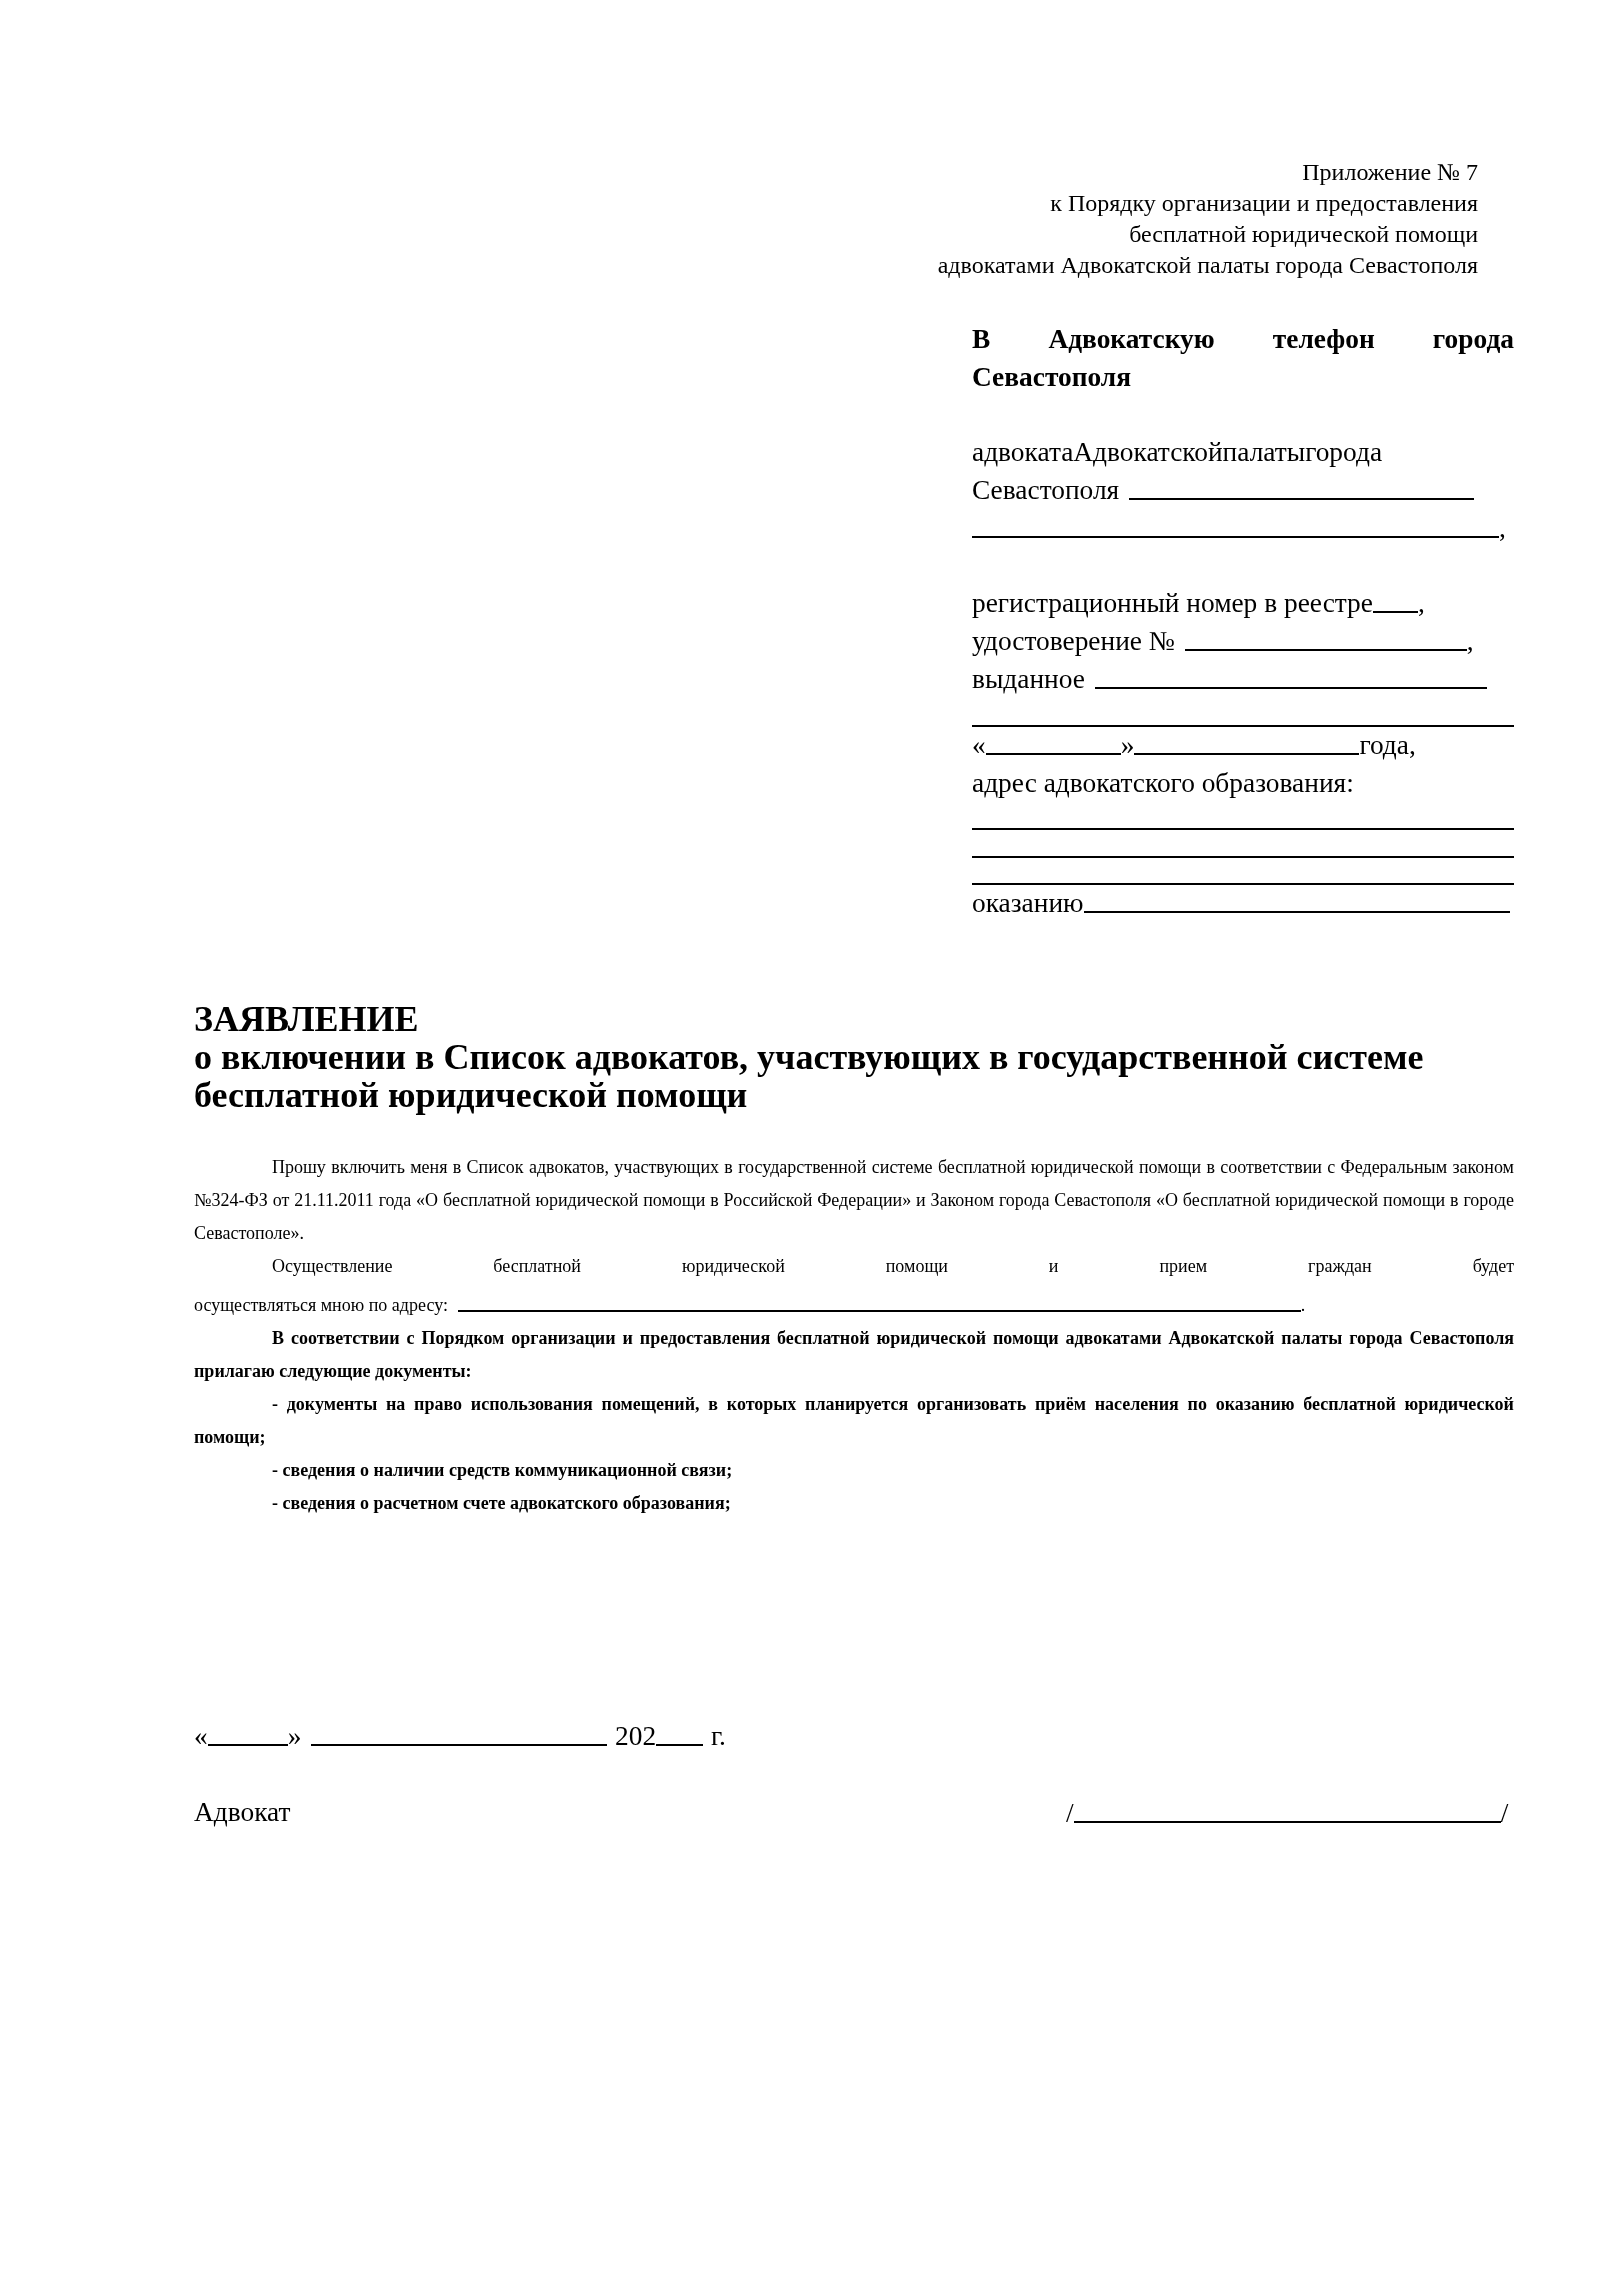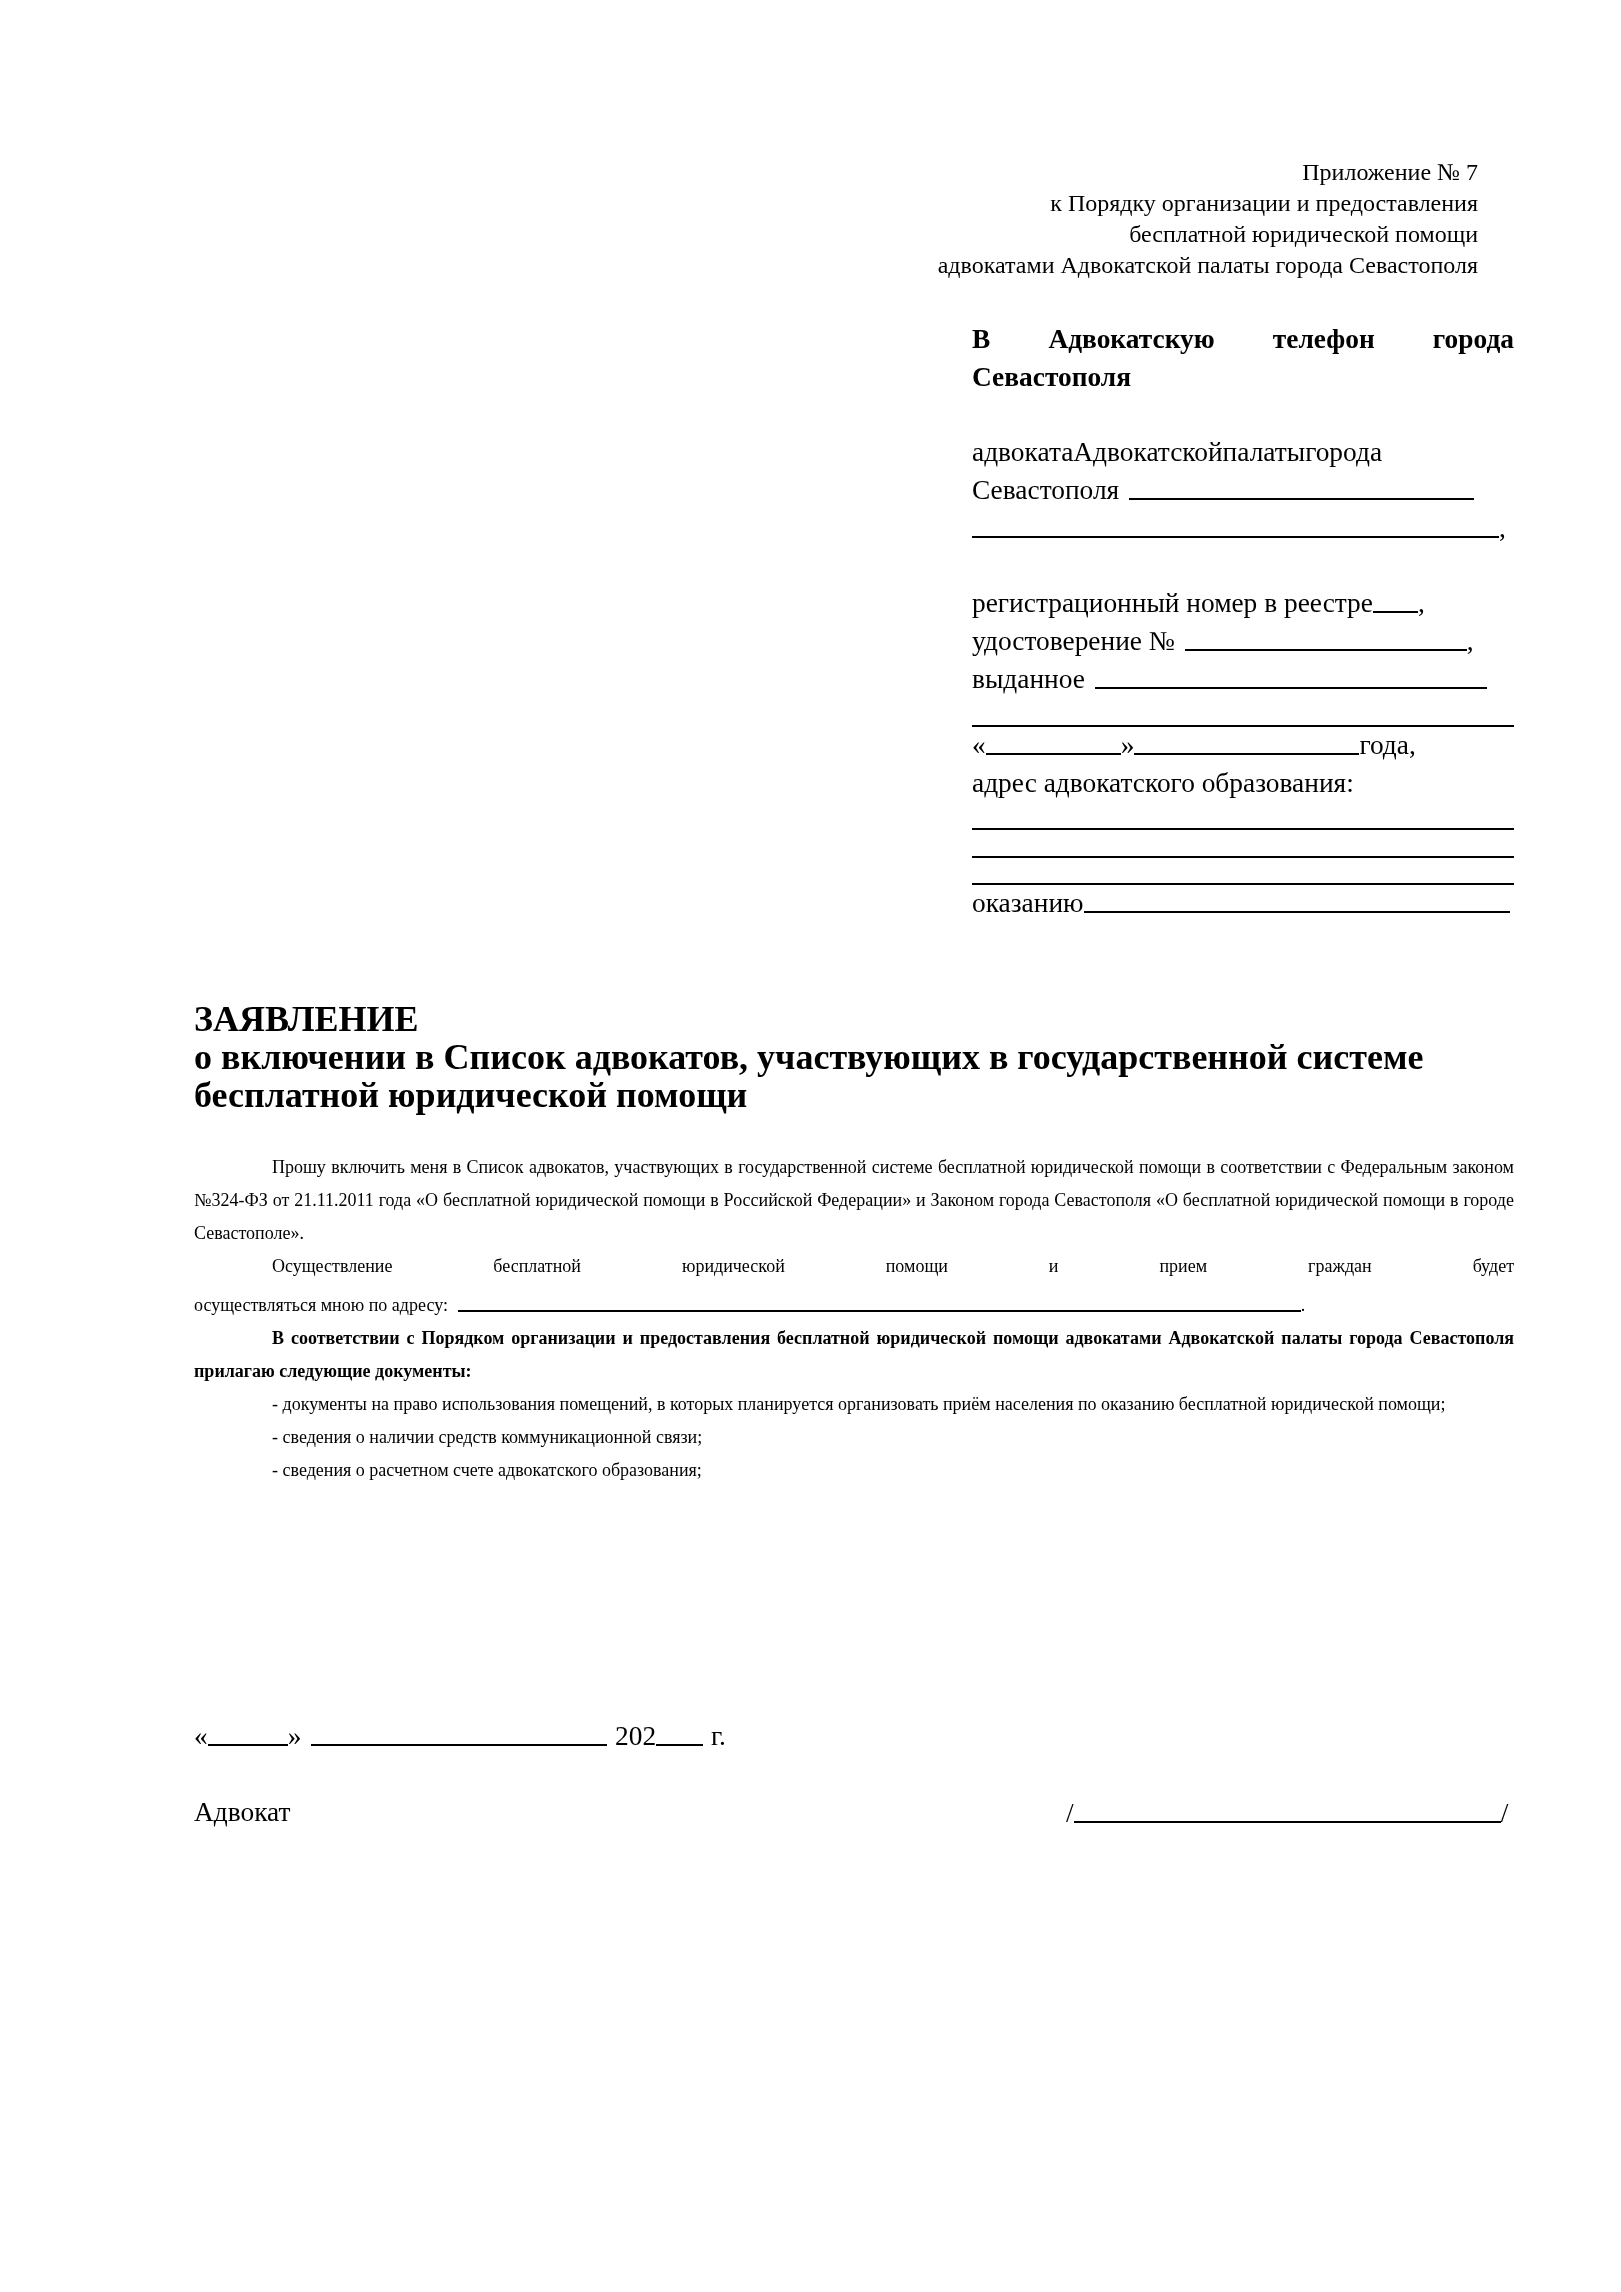--- a/index.html
+++ b/index.html
@@ -91,20 +91,21 @@
     line-height: 33px;
   }
   .para {
     text-align: justify;
     text-indent: 78px;
   }
   .para.bold { font-weight: bold; }
   .list-item {
     text-indent: 78px;
     text-align: justify;
+    font-weight: bold;
   }
 
   
   .date-line {
     position: absolute;
     left: 194px;
     top: 1717px;
     font-size: 27.4px;
     line-height: 37px;
     white-space: nowrap;

